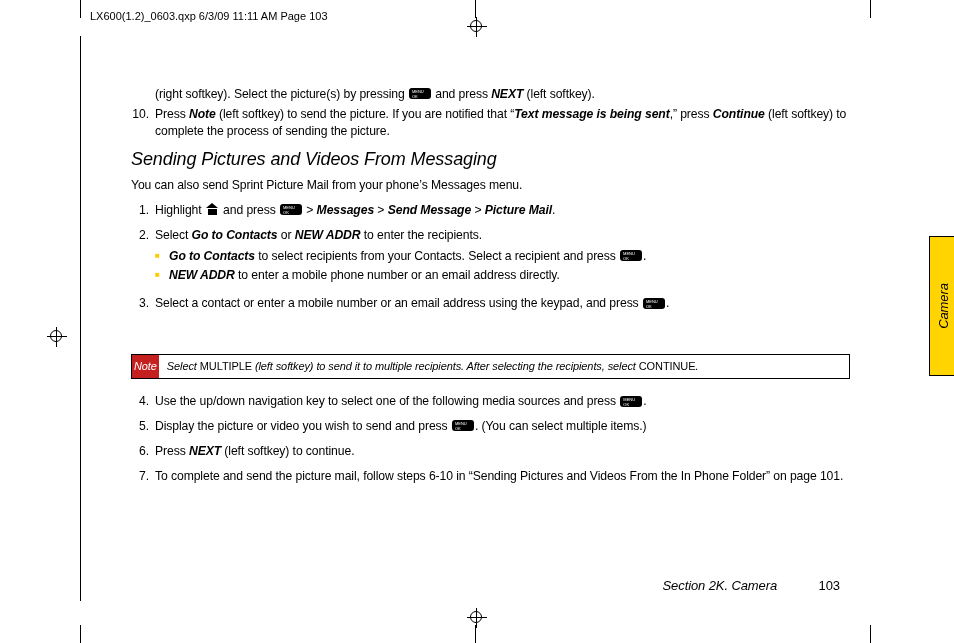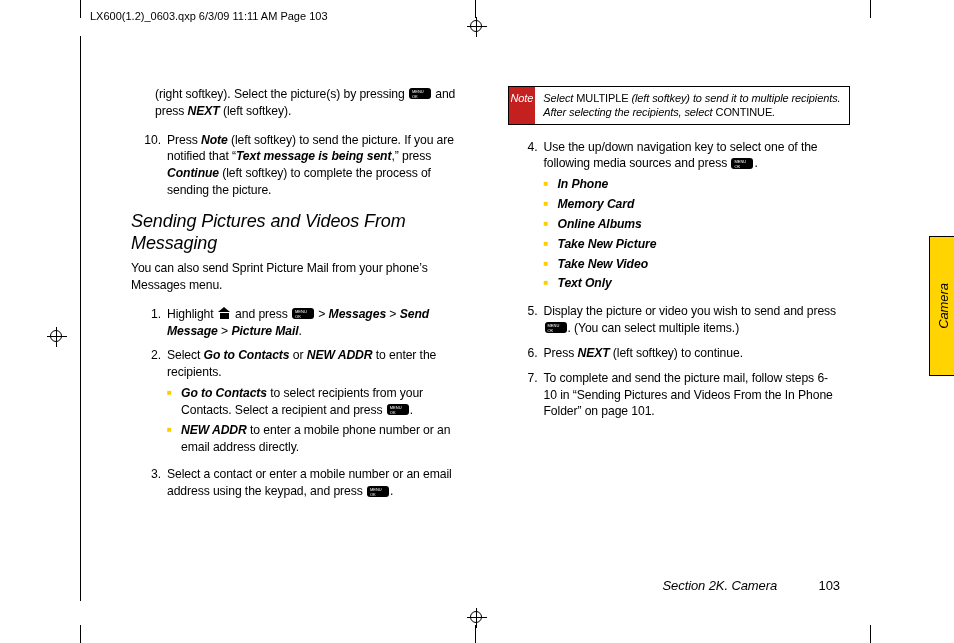--- a/index.html
+++ b/index.html
@@ -45,25 +45,26 @@
   .page-frame {
      position:absolute;
      top: 36px; left:80px; width:790px; height:565px;
      border-left:1px solid #000;
   }
   .cols {
      position:absolute;
      top:50px; left:50px; right:20px; bottom:40px;
      display:flex;
      gap:34px;
+     flex-direction:column;
   }
   .col { flex:1; line-height:1.38; }
   .col p { margin-bottom:3px; }
 
-  ol.steps { list-style:none; padding:0; margin:12px; }
+  ol.steps { list-style:none; padding:0; margin:0; }
   ol.steps > li { display:flex; margin-bottom:8px; }
   ol.steps > li > .num { width:24px; flex-shrink:0; text-align:right; padding-right:6px;}
   ol.steps > li > .body { flex:1; }
 
   ul.sub { list-style:none; padding:0; margin:4px 0 0 0;}
   ul.sub > li { display:flex; margin-bottom:3px;}
   ul.sub > li::before{ content:"■"; color:#ffcc00; font-size:8px; width:14px; display:inline-block; padding-top:2px; flex-shrink:0;}
   ul.sub > li .subtxt{flex:1;}
   .bolditalic { font-style: italic; font-weight:bold; }
   h2.sect { font-style:italic; font-weight:normal; font-size:18px; margin:10px 0 6px 0; line-height:1.2;}
@@ -185,40 +186,20 @@
         <div class="nbody">
           <span>Select </span><span class="roman">MULTIPLE</span><span> (left softkey) to send it to multiple recipients. After selecting the recipients, select </span><span class="roman">CONTINUE</span><span>.</span>
         </div>
       </div>
 
       <ol class="steps">
         <li>
           <span class="num">4.</span>
           <span class="body">
             <span>Use the up/down navigation key to select one of the following media sources and press </span><span class="icon-ok"></span><span>.</span>
-            <ul class="sub">
-              <li>
-                  <span class="subtxt bolditalic">In Phone</span>
-                </li>
-              <li>
-                  <span class="subtxt bolditalic">Memory Card</span>
-                </li>
-              <li>
-                  <span class="subtxt bolditalic">Online Albums</span>
-                </li>
-              <li>
-                  <span class="subtxt bolditalic">Take New Picture</span>
-                </li>
-              <li>
-                  <span class="subtxt bolditalic">Take New Video</span>
-                </li>
-              <li>
-                  <span class="subtxt bolditalic">Text Only</span>
-                </li>
-            </ul>
           </span>
         </li>
         <li>
           <span class="num">5.</span>
           <span class="body">
             <span>Display the picture or video you wish to send and press </span><span class="icon-ok"></span><span>. (You can select multiple items.)</span>
           </span>
         </li>
         <li>
           <span class="num">6.</span>

